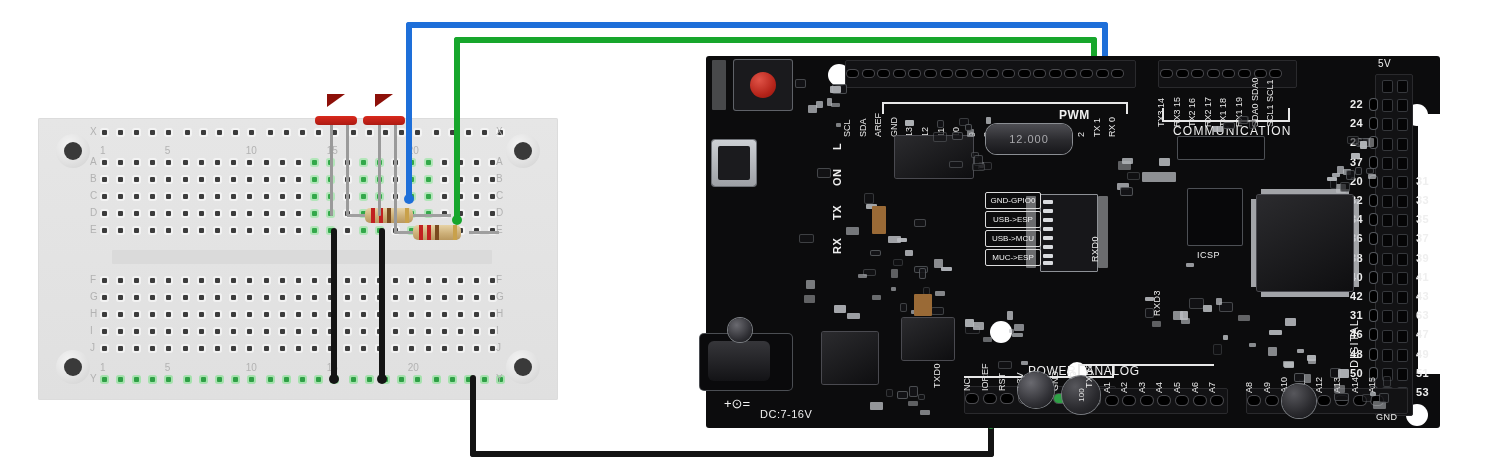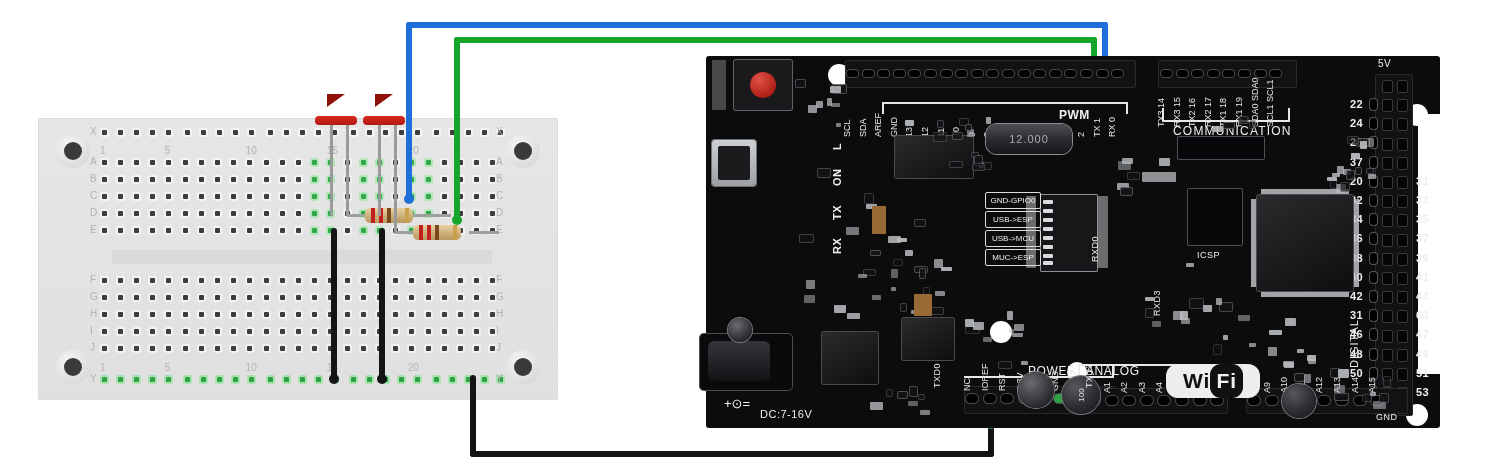--- a/index.html
+++ b/index.html
@@ -792,23 +792,20 @@
     <div class="smd" style="left:320px;top:140px;width:10px;height:72px;opacity:.55;"></div>
     <div class="smd" style="left:392px;top:140px;width:10px;height:72px;opacity:.55;"></div>
 
     <div id="diplegend">
         <div class="labelbox" style="left: 279px; top: 136px; width: 54px; height: 15px; line-height: 15px;">GND-GPIO0</div>
         <div class="labelbox" style="left: 279px; top: 155px; width: 54px; height: 15px; line-height: 15px;">USB-&gt;ESP</div>
         <div class="labelbox" style="left: 279px; top: 174px; width: 54px; height: 15px; line-height: 15px;">USB-&gt;MCU</div>
         <div class="labelbox" style="left: 279px; top: 193px; width: 54px; height: 15px; line-height: 15px;">MUC-&gt;ESP</div>
       </div>
 
-    <div id="wifi" style="left:460px;top:308px;width:94px;height:34px;line-height:34px;">
-      <span>Wi</span><b>Fi</b>
-    </div>
 
     <div class="inductor" style="left:302px;top:318px;width:38px;height:38px;opacity:0;"></div>
     <div class="inductor" style="left:312px;top:316px;width:36px;height:36px;"></div>
     <div class="elcap" style="left:356px;top:320px;width:38px;height:38px;">
       <span>100</span>
     </div>
     <div class="elcap" style="left:576px;top:328px;width:34px;height:34px;"></div>
 
     <div id="smds">
         <div class="smd" style="left: 130.114px; top: 67.0403px; width: 5px; height: 4px; opacity: 0.66;"></div>

